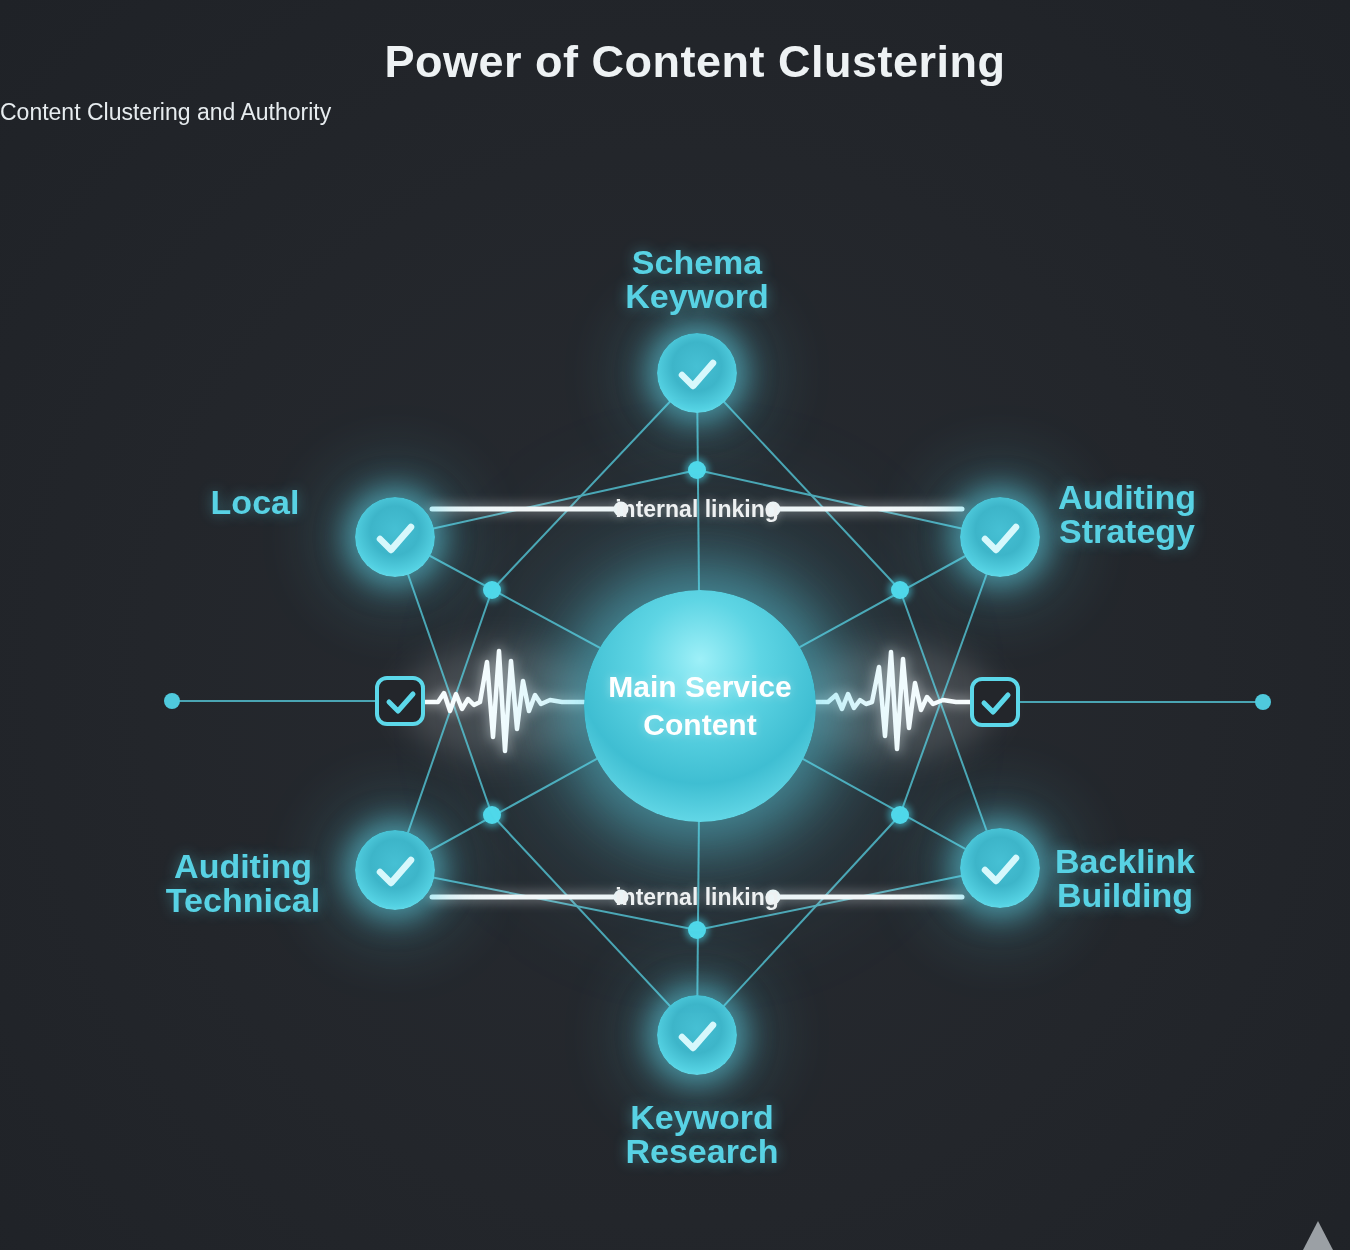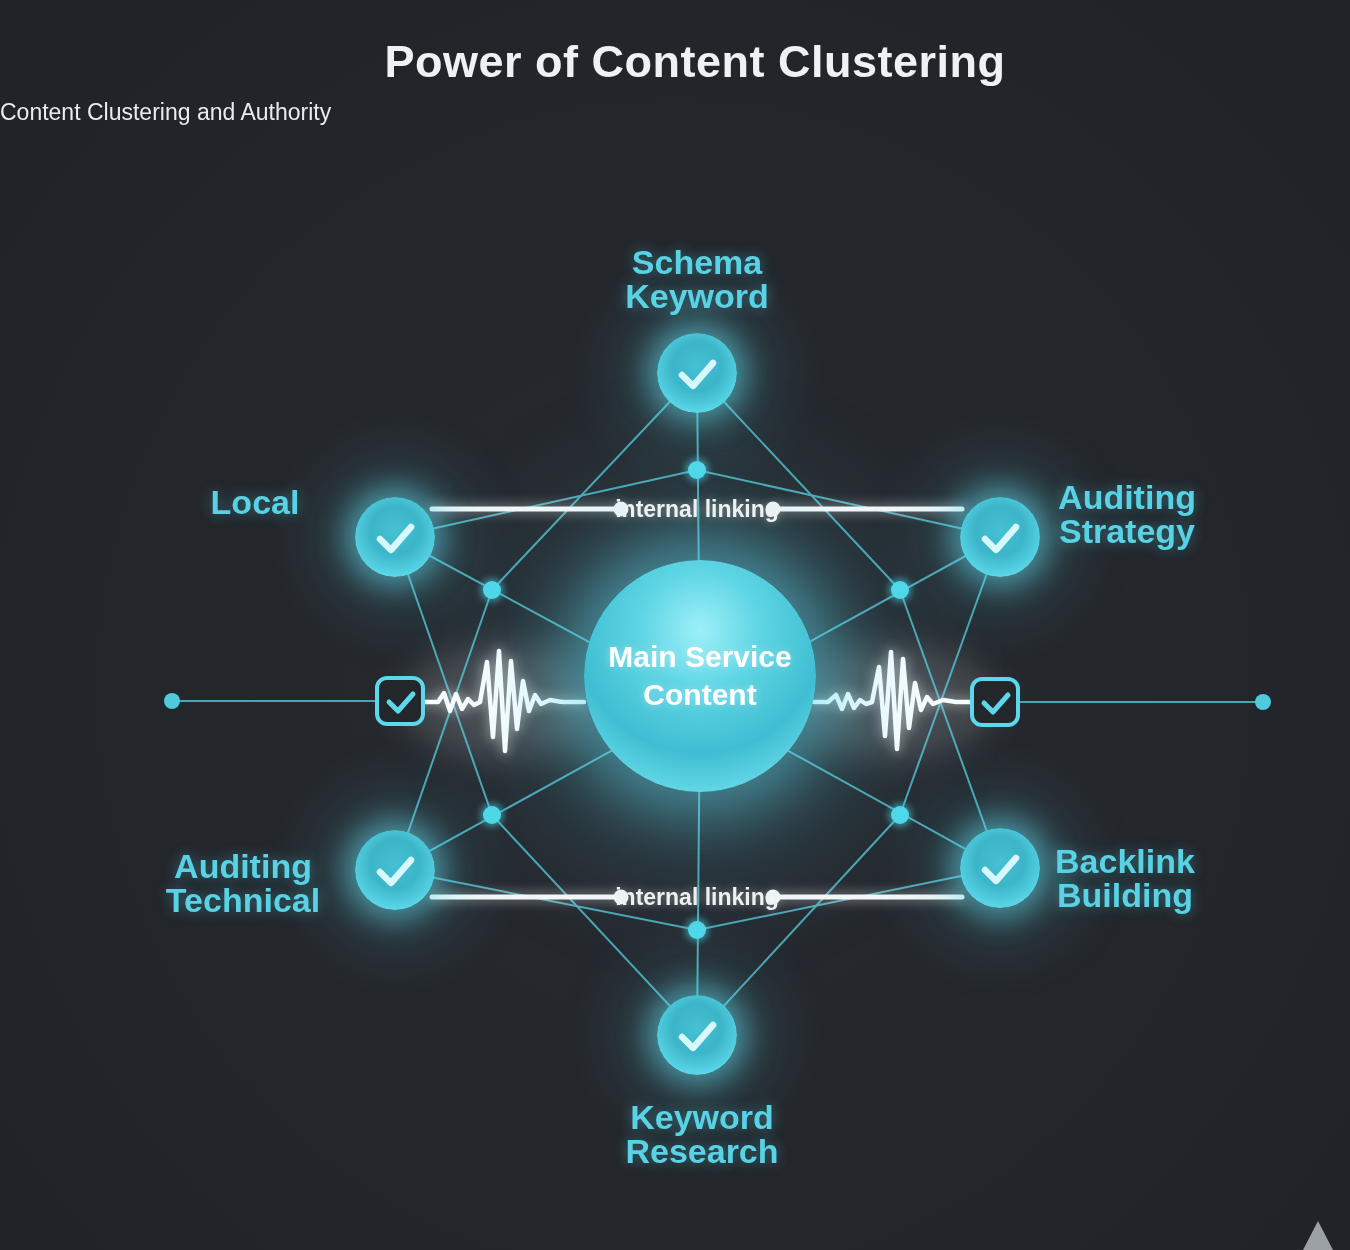--- a/index.html
+++ b/index.html
@@ -180,21 +180,21 @@
     <svg width="80" height="80" viewBox="0 0 80 80">
       <path d="M25 42 L36 53 L56 30" fill="none" stroke="#d7f8fc" stroke-width="6.5" stroke-linecap="round" stroke-linejoin="round"></path>
     </svg>
   </div>
   <div class="node" style="left:657px;top:995px;">
     <svg width="80" height="80" viewBox="0 0 80 80">
       <path d="M25 42 L36 53 L56 30" fill="none" stroke="#d7f8fc" stroke-width="6.5" stroke-linecap="round" stroke-linejoin="round"></path>
     </svg>
   </div>
 
-  <div class="center-node" style="left:584px;top:560px;">
+  <div class="center-node" style="left:584px;top:590px;">
     <div class="ctext">
       <div>Main Service</div>
       <div>Content</div>
     </div>
   </div>
 
   <div class="checkbox" style="left:373px;top:674px;">
     <svg width="54" height="54" viewBox="0 0 54 54">
       <rect x="4" y="4" width="46" height="46" rx="10" fill="#23262b" stroke="#5cd8ea" stroke-width="4"></rect>
       <path d="M16 28 L25 37 L40 20" fill="none" stroke="#5cd8ea" stroke-width="5" stroke-linecap="round" stroke-linejoin="round"></path>

